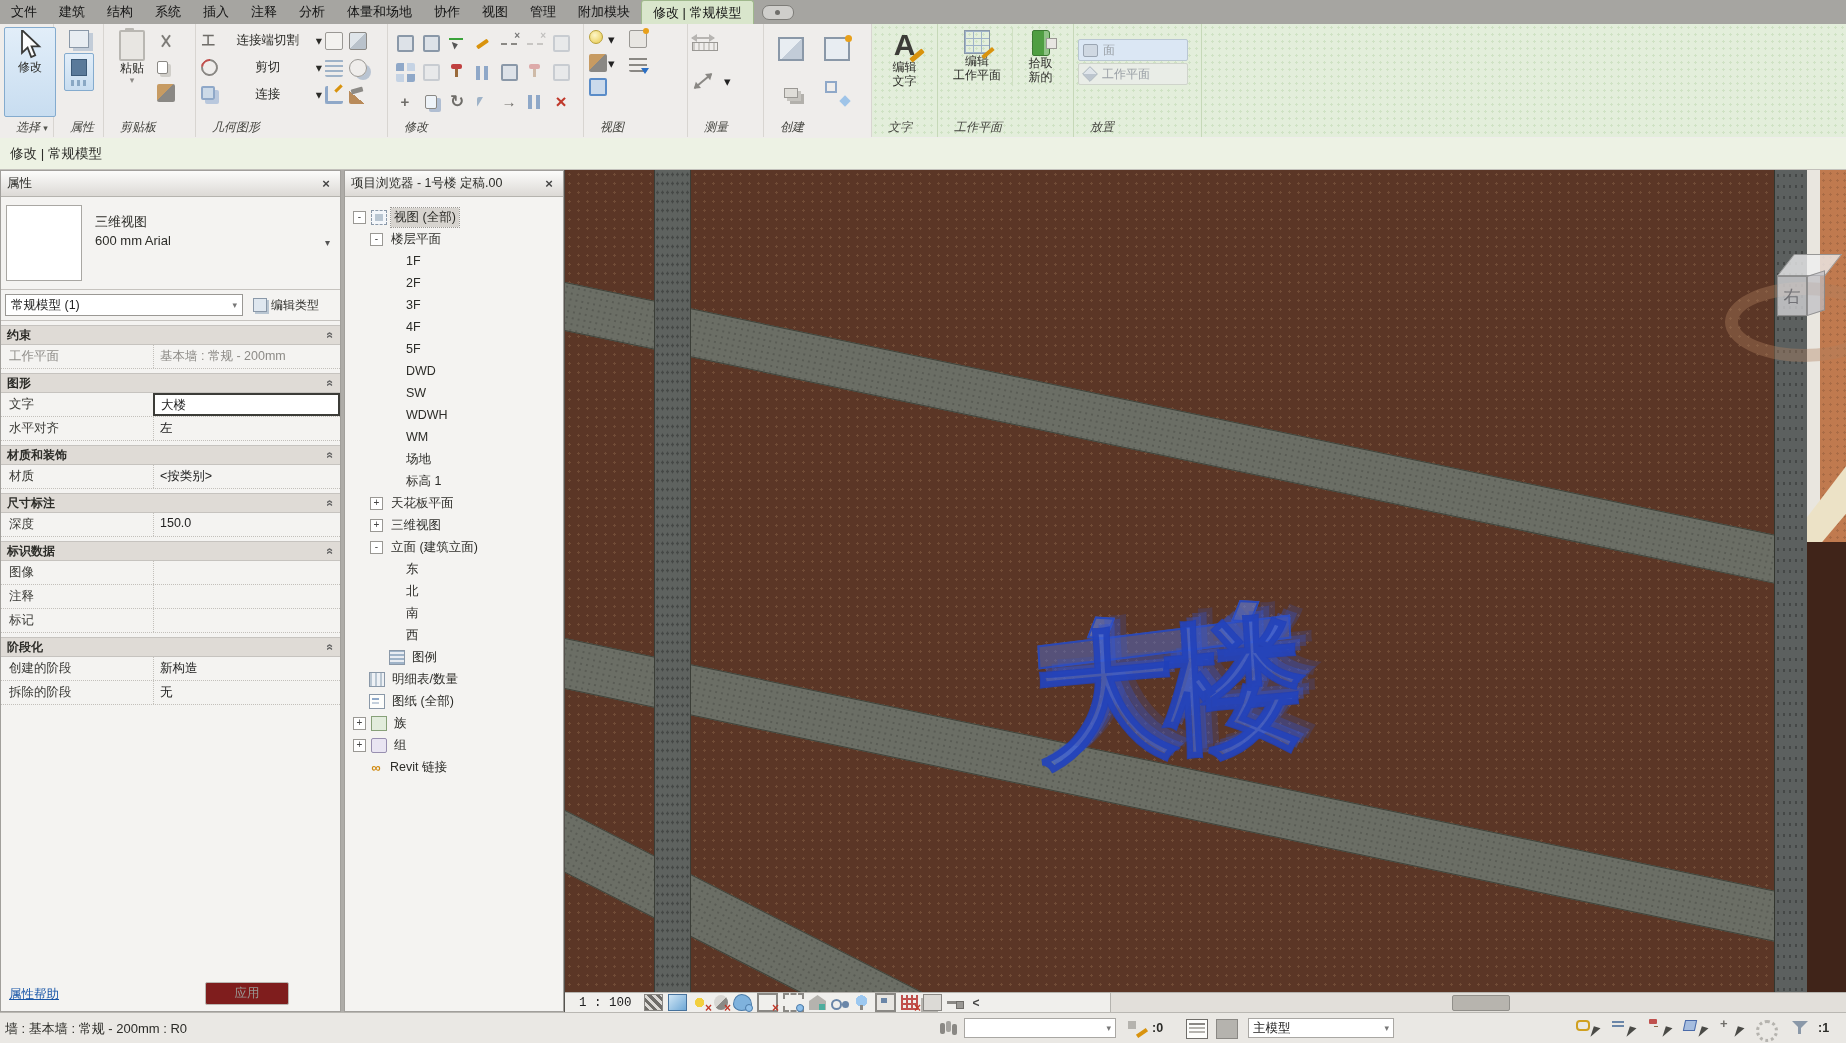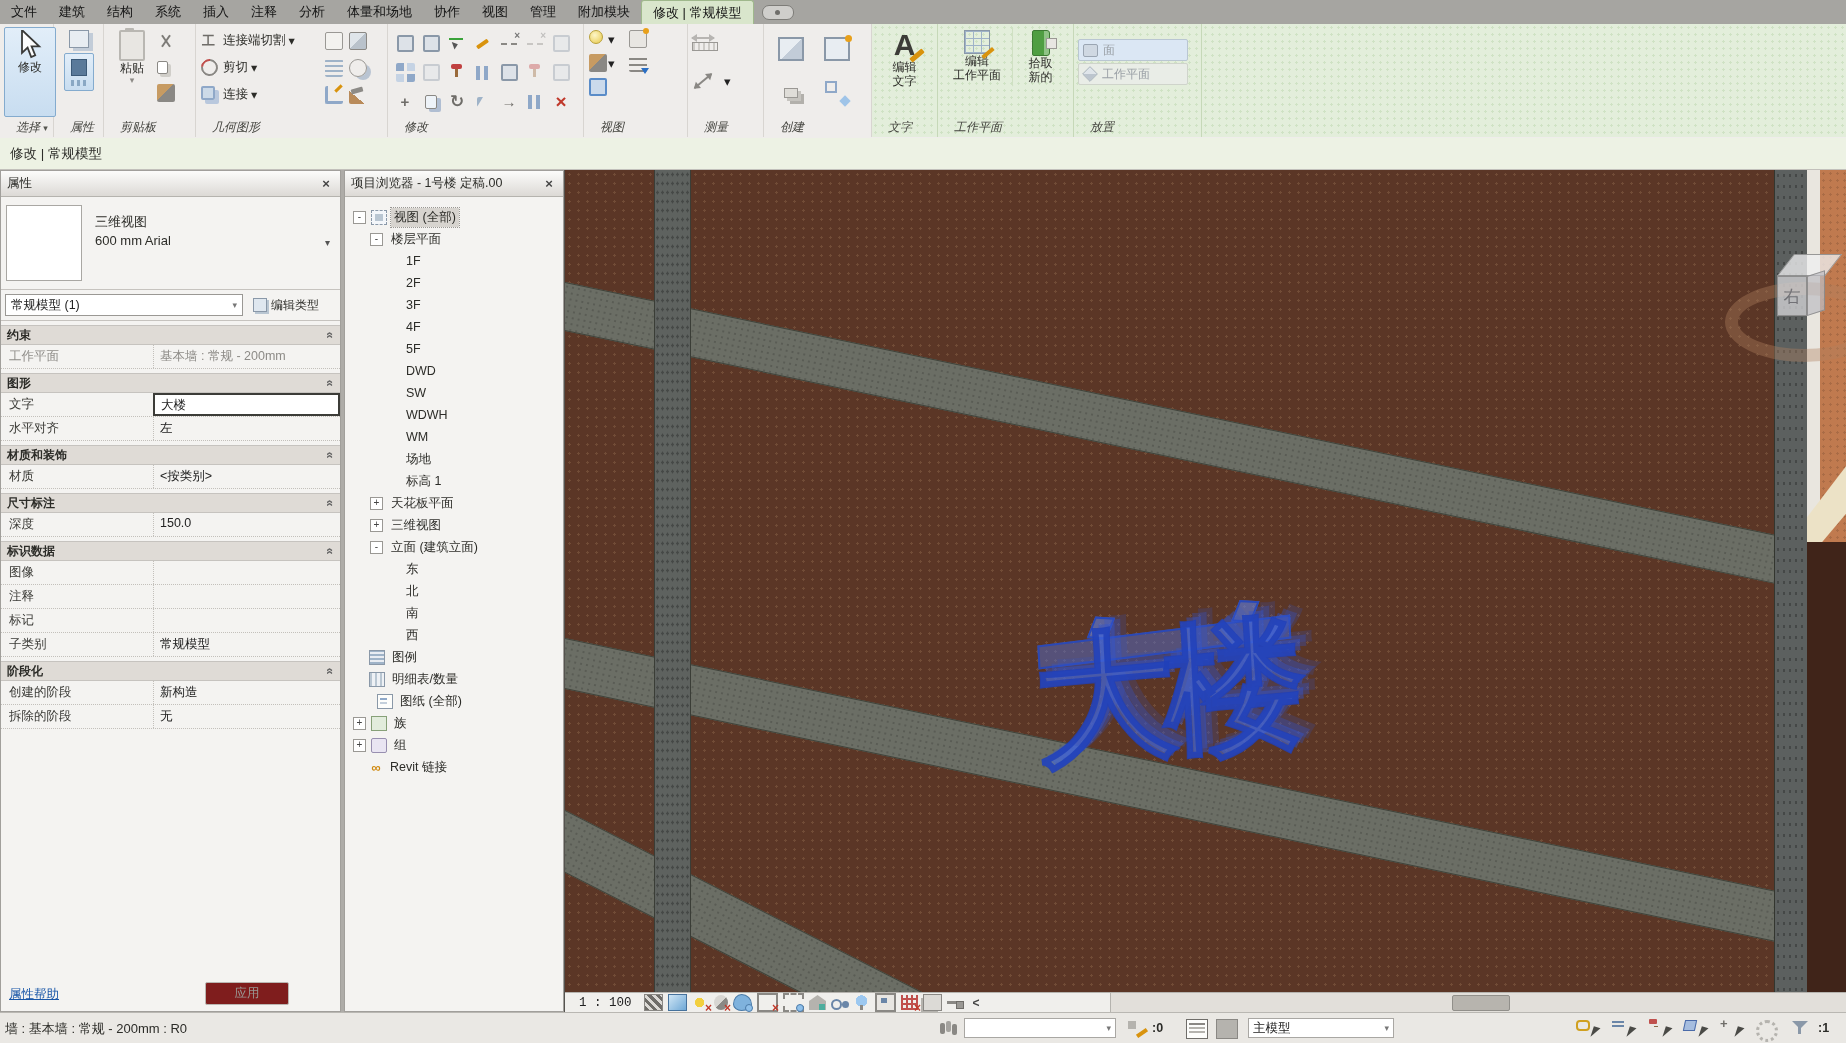--- a/index.html
+++ b/index.html
@@ -249,21 +249,21 @@
   [data-name="select-links-toggle"]:before{content:"";position:absolute;left:0;top:2px;width:10px;height:7px;border:2px solid #d0a020;border-radius:4px;}
   [data-name="select-underlay-toggle"]:before{content:"";position:absolute;left:0;top:3px;width:12px;height:6px;background:repeating-linear-gradient(0deg,#6a86a8 0 2px,transparent 2px 4px);}
   [data-name="select-pinned-toggle"]:before{content:"";position:absolute;left:1px;top:1px;width:8px;height:5px;background:#c0504d;border-radius:1px;box-shadow:3px 5px 0 -2px #8a6a4a;}
   [data-name="select-by-face-toggle"]:before{content:"";position:absolute;left:0;top:2px;width:10px;height:9px;background:rgba(120,160,220,.6);border:1px solid #4a6aa8;transform:skewX(-12deg);}
   [data-name="drag-on-selection-toggle"]:before{content:"+";position:absolute;left:0;top:-2px;color:#6f6d69;font-weight:bold;font-size:13px;}
   [data-name="background-processes-icon"]{width:16px;height:16px;border:3px dotted #b5b3ae;border-radius:50%;top:7px;}
   [data-name="background-processes-icon"]:after{display:none;}
   [data-name="selection-filter-icon"]{top:8px;}
   [data-name="selection-filter-icon"]:before{content:"";position:absolute;left:0;top:0;border-left:8px solid transparent;border-right:8px solid transparent;border-top:8px solid #8a98a8;}
   [data-name="selection-filter-icon"]:after{content:"";position:absolute;left:6px;top:6px;width:3px;height:7px;background:#8a98a8;border:none;transform:none;}
-  .geo-row{display:flex;align-items:center;height:27px;font-size:12.5px;color:#2c2c28;}
+  .geo-row{display:flex;align-items:center;height:27px;font-size:12.5px;color:#2c2c28;justify-content:space-between;}
   .geo-row .gi{margin-right:4px;}
   .cursor-svg{display:block;}
 </style>
 </head>
 <body>
 
 <div id="tabbar" data-name="ribbon-tab-bar">
   <div id="tabs" style="display:flex;">
       <div class="tab" data-name="tab-0">文件</div>
       <div class="tab" data-name="tab-1">建筑</div>
@@ -548,24 +548,20 @@
           <div class="pval" data-name="property-value"><span data-name="property-value-text"></span></div>
         </div>
         <div class="prow" data-name="property-row">
           <div class="plabel" data-name="property-label">注释</div>
           <div class="pval" data-name="property-value"><span data-name="property-value-text"></span></div>
         </div>
         <div class="prow" data-name="property-row">
           <div class="plabel" data-name="property-label">标记</div>
           <div class="pval" data-name="property-value"><span data-name="property-value-text"></span></div>
         </div>
-        <div class="prow" data-name="property-row">
-          <div class="plabel" data-name="property-label">子类别</div>
-          <div class="pval" data-name="property-value"><span data-name="property-value-text">常规模型</span></div>
-        </div>
         <div class="psec" data-name="section-header">
           <span data-name="section-label">阶段化</span>
           <span class="sp"></span>
           <span class="chev" data-name="section-collapse-icon">«</span>
         </div>
         <div class="prow" data-name="property-row">
           <div class="plabel" data-name="property-label">创建的阶段</div>
           <div class="pval" data-name="property-value"><span data-name="property-value-text">新构造</span></div>
         </div>
         <div class="prow" data-name="property-row">
@@ -658,31 +654,31 @@
           <span class="tlabel" data-name="tree-item-label">北</span>
         </div>
         <div class="trow" data-name="tree-item" style="padding-left: 42px;">
           <span class="expsp"></span>
           <span class="tlabel" data-name="tree-item-label">南</span>
         </div>
         <div class="trow" data-name="tree-item" style="padding-left: 42px;">
           <span class="expsp"></span>
           <span class="tlabel" data-name="tree-item-label">西</span>
         </div>
-        <div class="trow" data-name="tree-item" style="padding-left: 8px;">
+        <div class="trow" data-name="tree-item" style="padding-left: 8px; margin-left: 20px;">
           <span class="expsp"></span>
           <span class="ticon legend" data-name="legend-icon"></span>
           <span class="tlabel" data-name="tree-item-label">图例</span>
         </div>
         <div class="trow" data-name="tree-item" style="padding-left: 8px;">
           <span class="expsp"></span>
           <span class="ticon schedule" data-name="schedule-icon"></span>
           <span class="tlabel" data-name="tree-item-label">明细表/数量</span>
         </div>
-        <div class="trow" data-name="tree-item" style="padding-left: 16px; align-items: center;">
+        <div class="trow" data-name="tree-item" style="padding-left: 8px; align-items: center;">
           <span class="expsp"></span>
           <span class="ticon sheet" data-name="sheet-icon"></span>
           <span class="tlabel" data-name="tree-item-label">图纸 (全部)</span>
         </div>
         <div class="trow" data-name="tree-item" style="padding-left: 8px;">
           <span class="exp" data-name="expand-icon">+</span>
           <span class="ticon family" data-name="family-icon"></span>
           <span class="tlabel" data-name="tree-item-label">族</span>
         </div>
         <div class="trow" data-name="tree-item" style="padding-left: 8px;">

